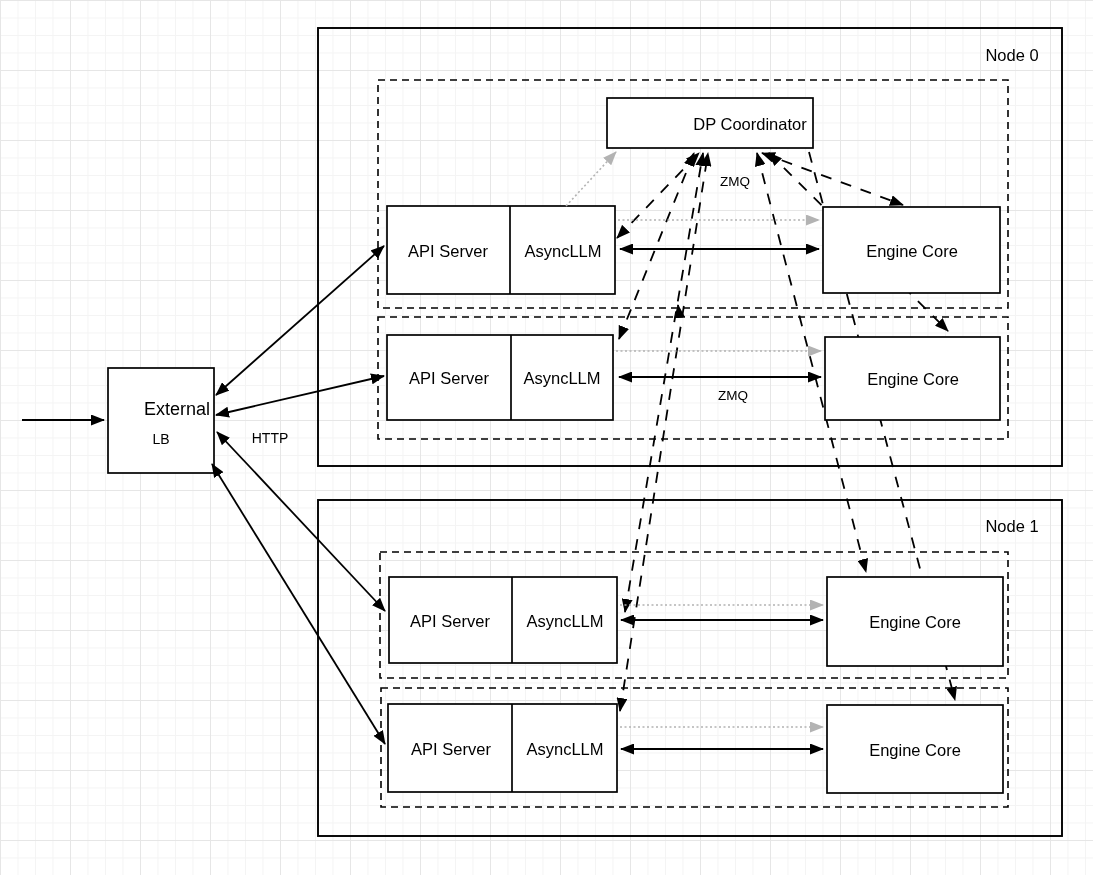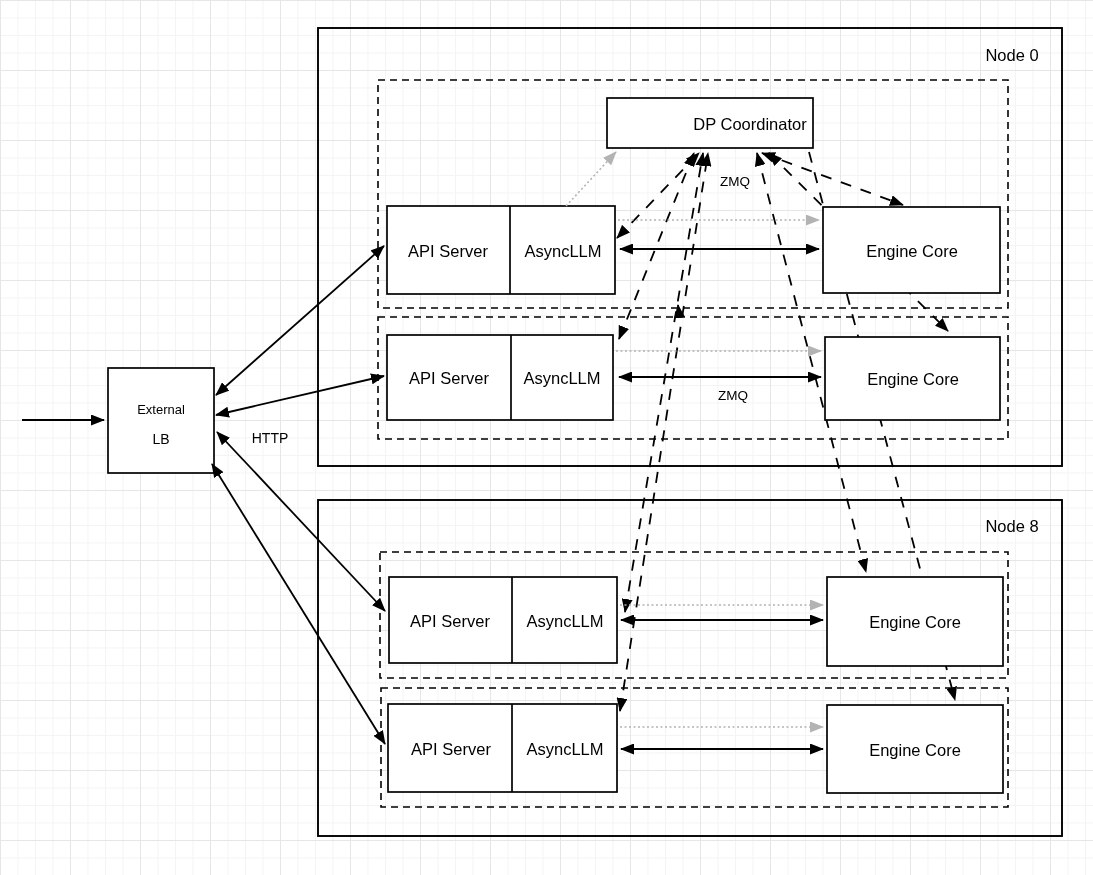--- a/index.html
+++ b/index.html
@@ -95,23 +95,23 @@
         <path d="M621,749 L823,749" class="e-solid" marker-end="url(#mB)" marker-start="url(#mBs)"></path>
         <path d="M566,206 L616,152" class="e-dotted" marker-end="url(#mG)"></path>
         <path d="M618,220 L819,220" class="e-dotted" marker-end="url(#mG)"></path>
         <path d="M616,351 L821,351" class="e-dotted" marker-end="url(#mG)"></path>
         <path d="M620,605 L823,605" class="e-dotted" marker-end="url(#mG)"></path>
         <path d="M620,727 L823,727" class="e-dotted" marker-end="url(#mG)"></path>
       </g>
   </svg>
   <div id="layer-labels">
       <div class="lbl" style="left: 1012px; top: 55px; font-size: 16.5px;">Node 0</div>
-      <div class="lbl" style="left: 1012px; top: 526px; font-size: 16.5px;">Node 8</div>
+      <div class="lbl" style="left: 1012px; top: 526px; font-size: 16.5px;">Node 1</div>
       <div class="lbl" style="left: 710px; top: 124px; font-size: 16.5px; margin-left: 40px;">DP Coordinator</div>
-      <div class="lbl" style="left: 161px; top: 410px; font-size: 13px;">External</div>
+      <div class="lbl" style="left: 177px; top: 410px; font-size: 18px;">External</div>
       <div class="lbl" style="left: 161px; top: 440px; font-size: 14px;">LB</div>
       <div class="lbl" style="left: 448px; top: 251px; font-size: 16.5px;">API Server</div>
       <div class="lbl" style="left: 563px; top: 251px; font-size: 16.5px;">AsyncLLM</div>
       <div class="lbl" style="left: 449px; top: 378px; font-size: 16.5px;">API Server</div>
       <div class="lbl" style="left: 562px; top: 378px; font-size: 16.5px;">AsyncLLM</div>
       <div class="lbl" style="left: 450px; top: 621px; font-size: 16.5px;">API Server</div>
       <div class="lbl" style="left: 565px; top: 621px; font-size: 16.5px;">AsyncLLM</div>
       <div class="lbl" style="left: 451px; top: 749px; font-size: 16.5px;">API Server</div>
       <div class="lbl" style="left: 565px; top: 749px; font-size: 16.5px;">AsyncLLM</div>
       <div class="lbl" style="left: 912px; top: 251px; font-size: 16.5px;">Engine Core</div>

